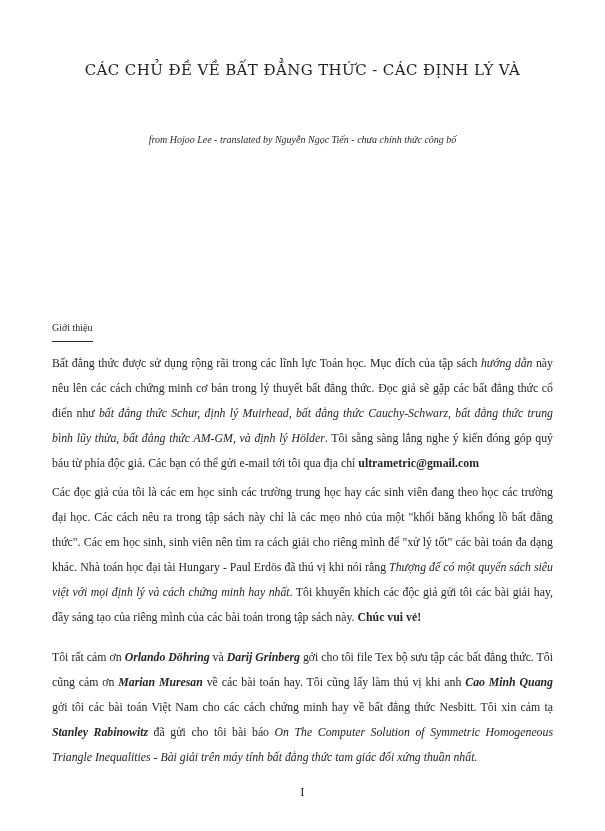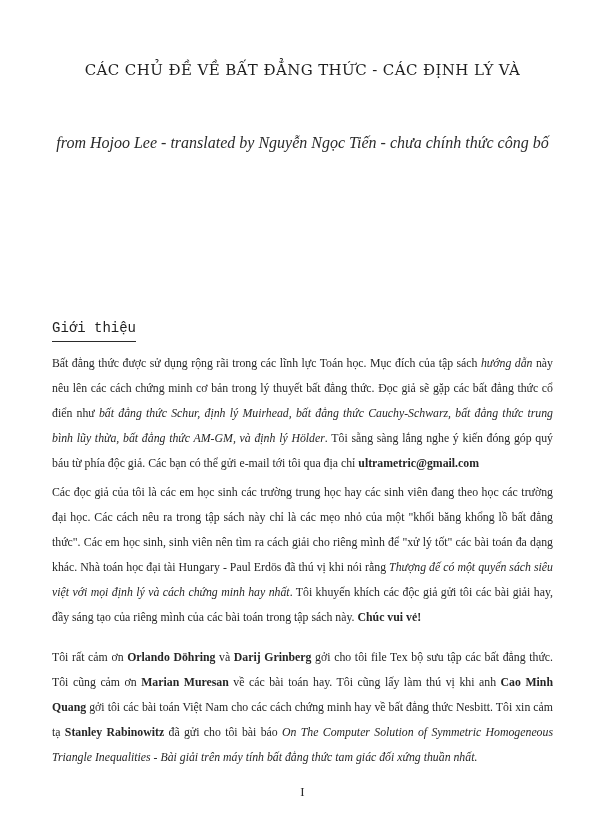--- a/index.html
+++ b/index.html
@@ -31,53 +31,53 @@
   .doc-title .title-line {
     white-space: nowrap;
   }
   .subtitle {
     position: absolute;
     top: 134px;
     left: 0;
     width: 605px;
     text-align: center;
     font-style: italic;
-    font-size: 16px;
+    font-size: 10px;
     color: #2a2a2a;
     white-space: nowrap;
   }
   .sec {
     position: absolute;
     left: 52px;
     width: 501px;
   }
   .sec-heading {
     margin: 0;
-    font-family: Liberation Mono, monospace;
-    font-size: 14px;
+    font-family: Liberation Serif, serif;
+    font-size: 10px;
     font-weight: normal;
     line-height: 20px;
     color: #1e1e1e;
   }
   .sec-heading-text {
     display: inline-block;
     padding-bottom: 3px;
     border-bottom: 1px solid #2a2a2a;
   }
   .para {
     margin: 9px 0 0 0;
     font-size: 11.8px;
     line-height: 25px;
     text-align: justify;
     color: #262626;
   }
   .run.normal { font-style: normal; font-weight: normal; }
   .run.italic { font-style: italic; }
   .run.bold { font-weight: bold; }
-  .run.bold-italic { font-weight: bold; }
+  .run.bold-italic { font-weight: bold; font-style: italic; }
   .page-number {
     position: absolute;
     top: 784px;
     left: 0;
     width: 605px;
     text-align: center;
     font-size: 13px;
     color: #2a2a2a;
   }
 </style>

